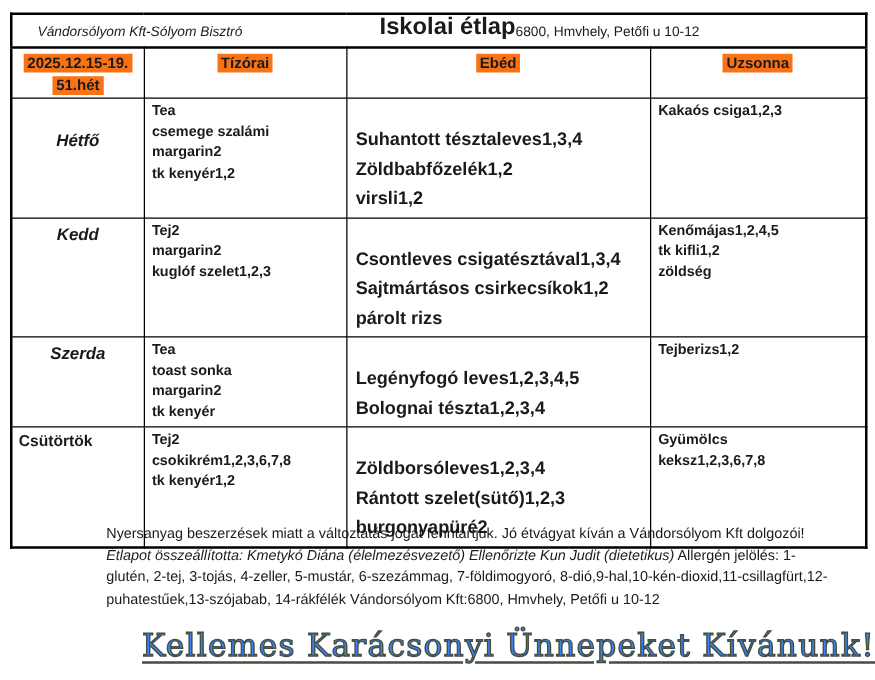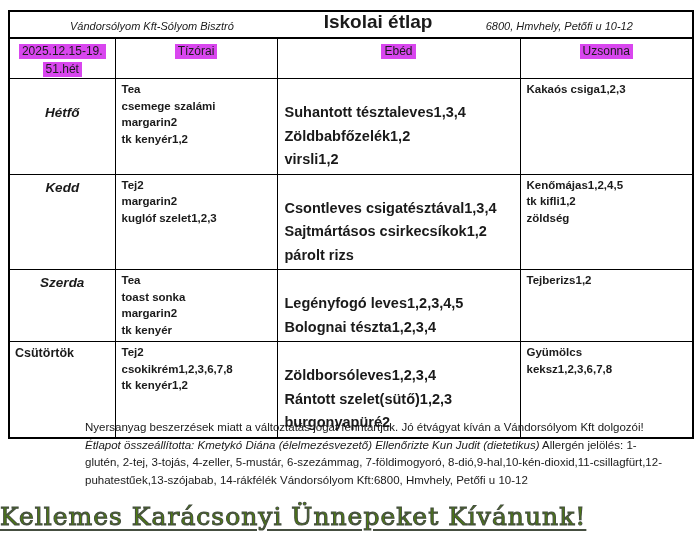--- a/index.html
+++ b/index.html
@@ -23,32 +23,32 @@
   table.menu td {
     border:1px solid #000;
     vertical-align:top;
     box-sizing:border-box;
     overflow:hidden;
   }
 
   
   tr.company-row { height:27px; }
   tr.company-row td { border-bottom:2px solid #000; padding:0; }
-  .company-flex { display:flex; align-items:flex-end; height:100%; padding-bottom:2px;margin-left:40px; }
+  .company-flex { display:flex; align-items:flex-end; height:100%; padding-bottom:2px; }
   .company-name { flex:1; font-style:italic; font-size:11px; padding-left:20px; white-space:nowrap; }
   .page-title  { font-weight:bold; font-size:19px; line-height:20px; white-space:nowrap; }
-  .company-address { flex:1; font-style:italic; font-size:11px; text-align:center; padding-right:6px; white-space:nowrap; }
+  .company-address { flex:1; font-size:11px; text-align:left; padding-right:6px; white-space:nowrap; }
 
   
   tr.head-row { height:35px; }
   td.head-cell { text-align:center; padding-top:2px; }
   .hl {
     display:inline-block;
-    background:#d946ef;
-    font-weight:normal;
+    background:#f97316;
+    font-weight:bold;
     font-size:12px;
     line-height:15px;
     padding:0 3px;
   }
 
   
   tr.row-mon { height:70px; }
   tr.row-tue { height:70px; }
   tr.row-wed { height:66px; }
   tr.row-thu { height:67px; }
@@ -93,25 +93,25 @@
     line-height:17.5px;
   }
   .footer p { margin:0; }
   .footer .para { white-space:pre-wrap; }
   .footer .italic { font-style:italic; }
 
   
   .greeting {
     position:absolute;
     left:0; right:0; top:502px;
-    text-align:left;
+    text-align:right;
     font-family:"DejaVu Serif", serif;
     font-size:25px;
     letter-spacing:1px;
-    color:#4d7c0f;
+    color:#3b82f6;
     -webkit-text-stroke:1.1px #454e40;
     text-decoration:underline;
     text-decoration-color:#454e40;
     text-underline-offset:4px;
   }
   @supports not (-webkit-text-stroke: 1px #000) {
     .greeting { color:#4a5244; text-decoration-color:#4a5244; }
   }
 </style>
 </head>

